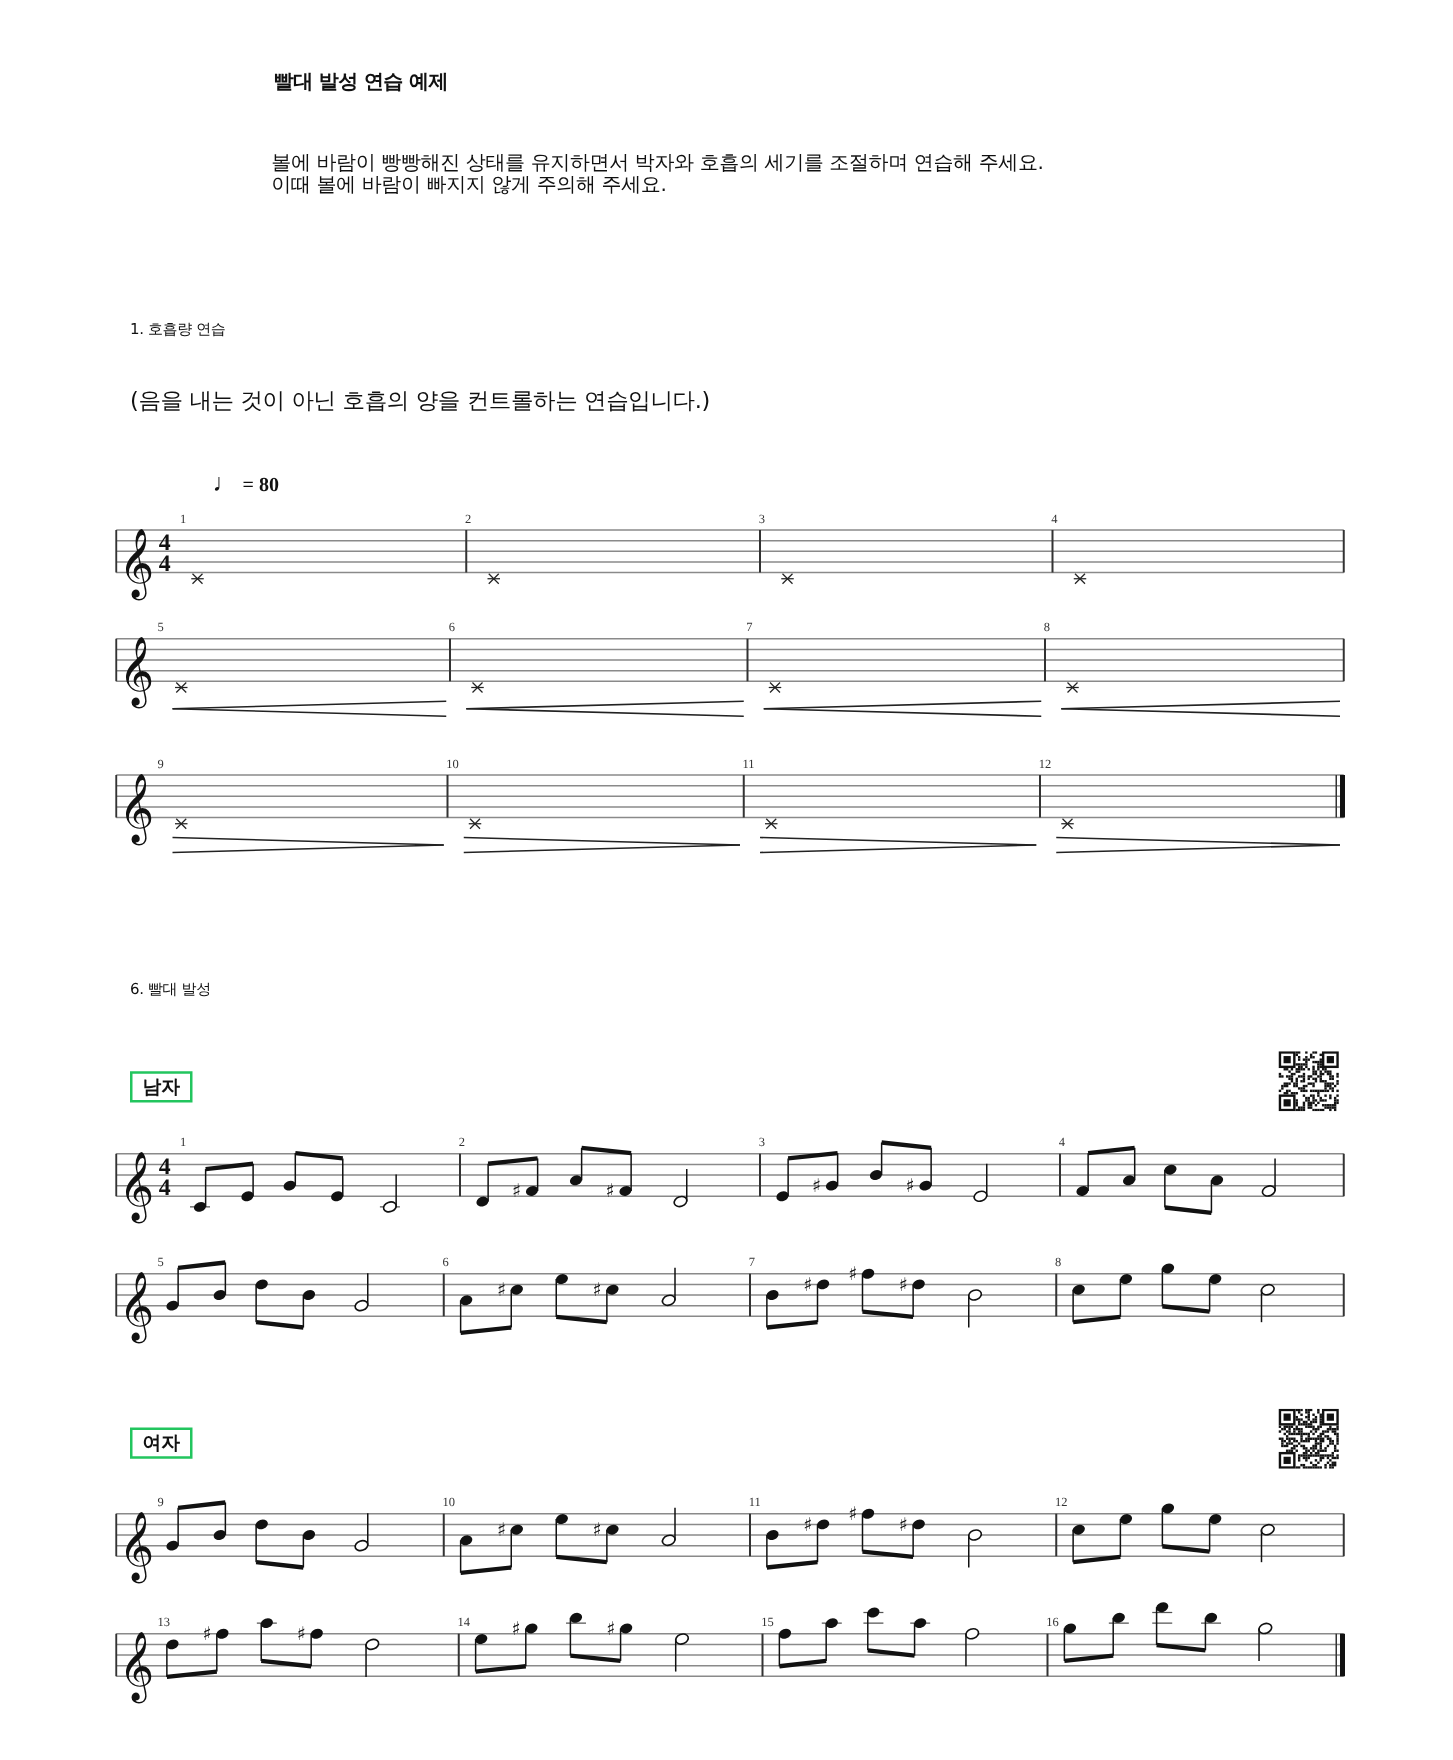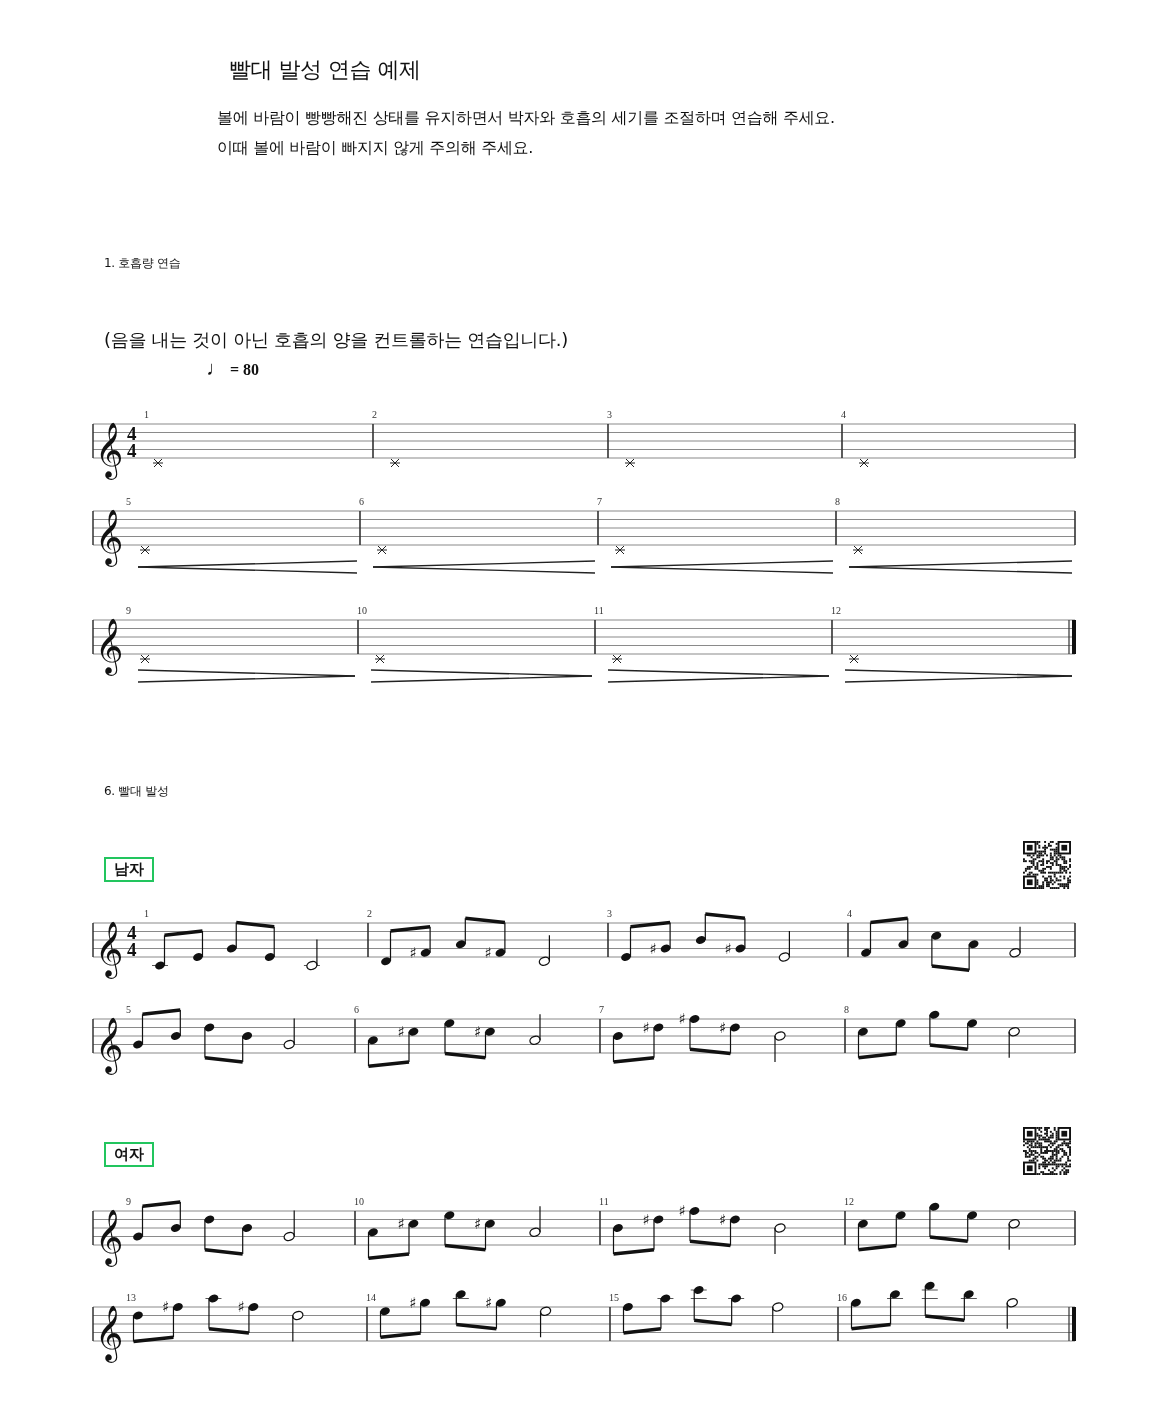--- a/index.html
+++ b/index.html
@@ -1,36 +1,36 @@
 <!DOCTYPE html>
 <html><head>
 <meta charset="utf-8">
 <style>
   html,body{margin:0;padding:0;background:#fff;}
   body{width:1162px;height:1408px;position:relative;overflow:hidden;font-family:"DejaVu Sans","Liberation Sans",sans-serif;color:#111;}
   .abs{position:absolute;}
-  .title{left:229px;top:55px;font-size:22px;font-weight:normal;letter-spacing:-0.5px;}
+  .title{left:219px;top:55px;font-size:16px;font-weight:bold;letter-spacing:-0.5px;}
   .para{left:217px;font-size:16px;letter-spacing:-0.3px;}
   .sec{left:104px;font-size:12px;letter-spacing:-0.3px;}
   .note-text{left:104px;font-size:18px;letter-spacing:-0.3px;}
   .tag{left:104px;border:2px solid #22c55e;padding:0 8px;font-size:15px;font-weight:bold;line-height:21px;height:21px;}
   .qr{left:1022px;width:50px;height:48px;}
   svg.staff{position:absolute;left:0;overflow:visible;}
 </style>
 </head>
 <body>
 
 <div class="abs title">빨대 발성 연습 예제</div>
-<div class="abs para" style="top:108px">볼에 바람이 빵빵해진 상태를 유지하면서 박자와 호흡의 세기를 조절하며 연습해 주세요.</div>
+<div class="abs para" style="top:120px">볼에 바람이 빵빵해진 상태를 유지하면서 박자와 호흡의 세기를 조절하며 연습해 주세요.</div>
 <div class="abs para" style="top:138px">이때 볼에 바람이 빠지지 않게 주의해 주세요.</div>
 
 <div class="abs sec" style="top:255px">1. 호흡량 연습</div>
-<div class="abs note-text" style="top:328px">(음을 내는 것이 아닌 호흡의 양을 컨트롤하는 연습입니다.)</div>
+<div class="abs note-text" style="top:308px">(음을 내는 것이 아닌 호흡의 양을 컨트롤하는 연습입니다.)</div>
 
-<div class="abs" style="left:170px;top:357px;font-family:'Liberation Serif',serif;font-weight:bold;font-size:16px;margin-left:36px;">
+<div class="abs" style="left:170px;top:376px;font-family:'Liberation Serif',serif;font-weight:bold;font-size:16px;">
   <span style="font-size:20px;">♩</span>
   <span>= 80</span>
 </div>
 
 <div id="sec1">
     <svg class="staff" width="1162" height="140" viewBox="0 384 1162 140" style="top: 384px;">
       <line x1="93" x2="1075" y1="424" y2="424" stroke="#8a8a8a" stroke-width="1.2"></line>
       <line x1="93" x2="1075" y1="432.5" y2="432.5" stroke="#8a8a8a" stroke-width="1.2"></line>
       <line x1="93" x2="1075" y1="441" y2="441" stroke="#8a8a8a" stroke-width="1.2"></line>
       <line x1="93" x2="1075" y1="449.5" y2="449.5" stroke="#8a8a8a" stroke-width="1.2"></line>

